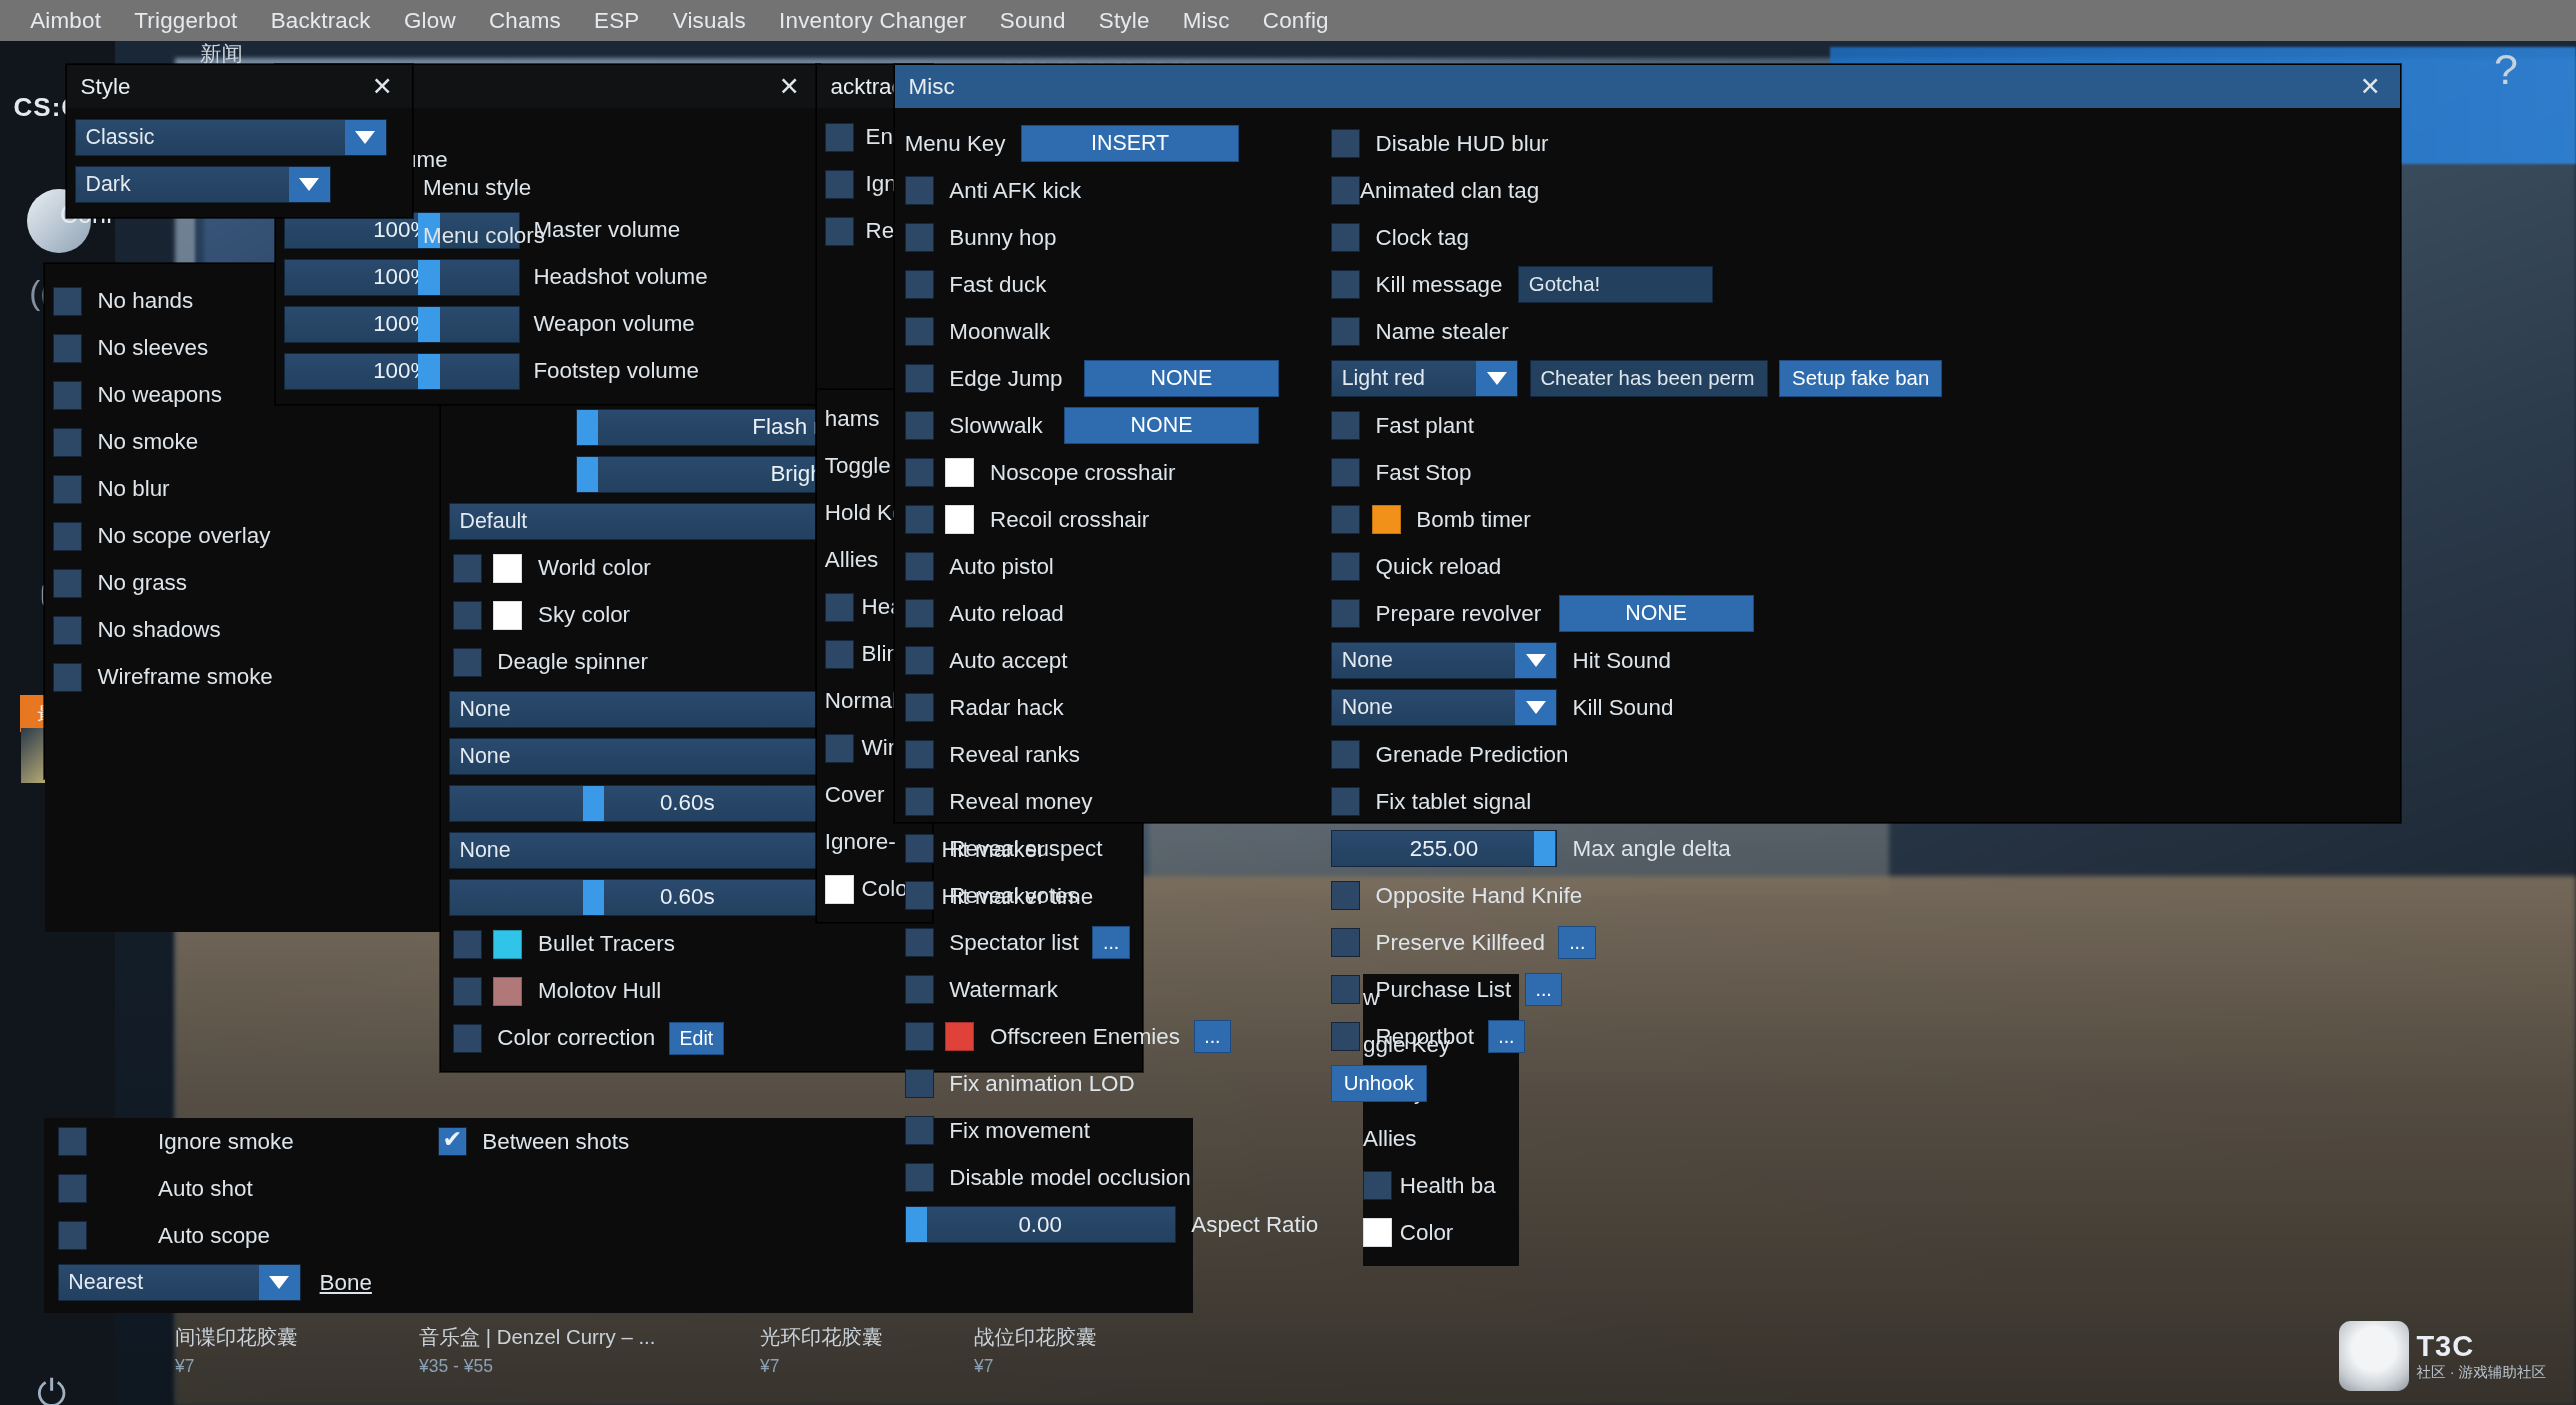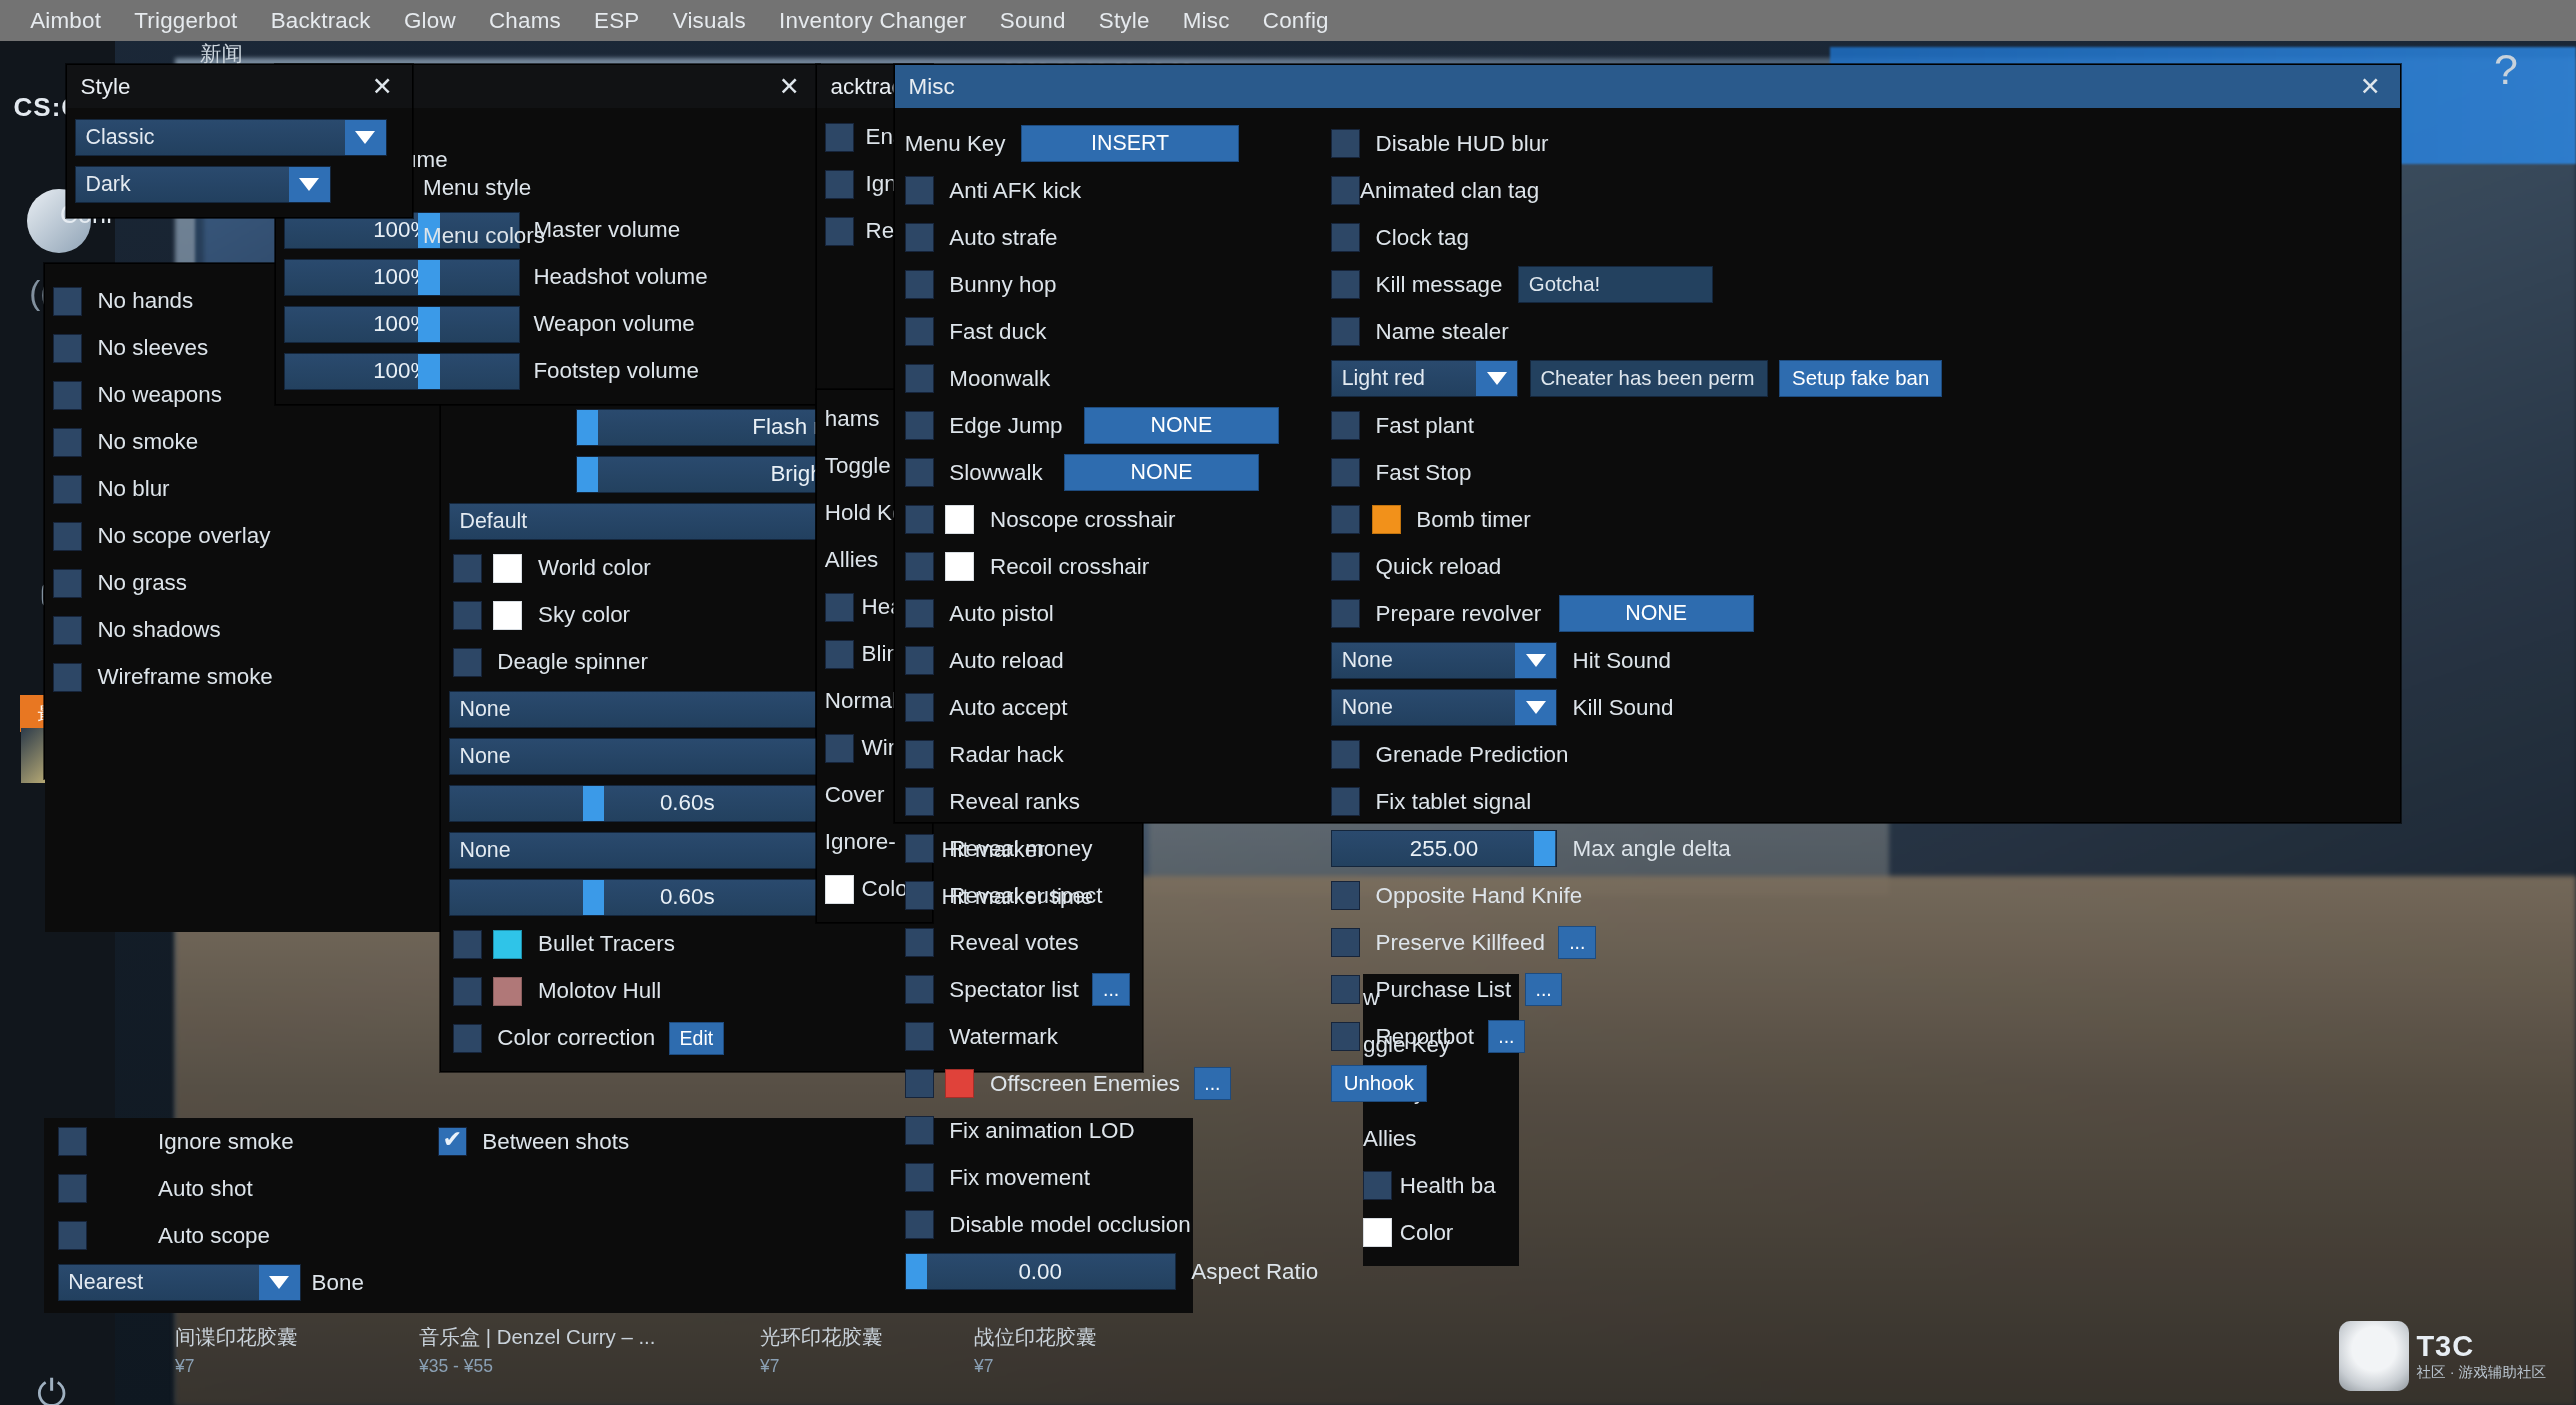--- a/index.html
+++ b/index.html
@@ -264,21 +264,21 @@
     </div>
     <div class="row" style="padding-left:56px;">
       <div class="cb" style="position:absolute;left:13.6px;"></div>
       <div class="lbl" style="margin-left:58px;">Auto scope</div>
     </div>
     <div class="row" style="padding-left:13.6px;">
       <div class="combo" style="width:243px;">
         <span>Nearest</span>
         <span class="arrow"></span>
       </div>
-      <div class="lbl" style="margin-left:11px;">Bone</div>
+      <div class="lbl" style="margin-left:19px;text-decoration:underline;">Bone</div>
     </div>
   </div>
 
   <div class="win" id="winTrigger">
     <div class="win-title">
       <span>Triggerbot</span>
       <span class="x">✕</span>
     </div>
     <div class="win-body">
       <div class="row">
@@ -557,24 +557,20 @@
 
     <div style="position:absolute;left:9.7px;top:55px;width:613px;">
       <div class="row">
         <div class="lbl">Menu Key</div>
         <div class="keybtn" style="width:218px;margin-left:15.6px;">INSERT</div>
       </div>
 
       <div class="row">
           <div class="cb"></div>
           <div class="lbl" style="margin-left:15.6px;">Anti AFK kick</div>
-        </div>
-      <div class="row">
-          <div class="cb"></div>
-          <div class="lbl" style="margin-left:15.6px;">Auto strafe</div>
         </div>
       <div class="row">
           <div class="cb"></div>
           <div class="lbl" style="margin-left:15.6px;">Bunny hop</div>
         </div>
       <div class="row">
           <div class="cb"></div>
           <div class="lbl" style="margin-left:15.6px;">Fast duck</div>
         </div>
       <div class="row">

